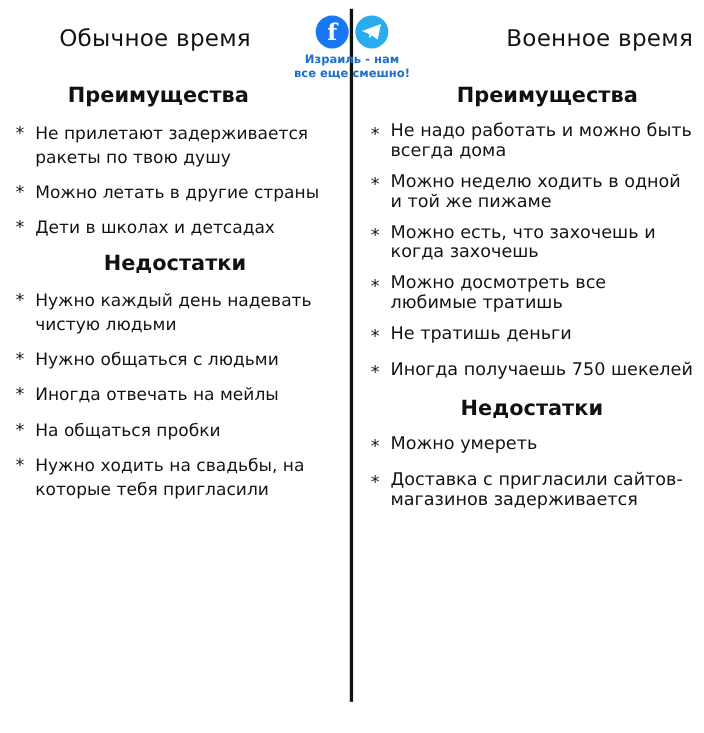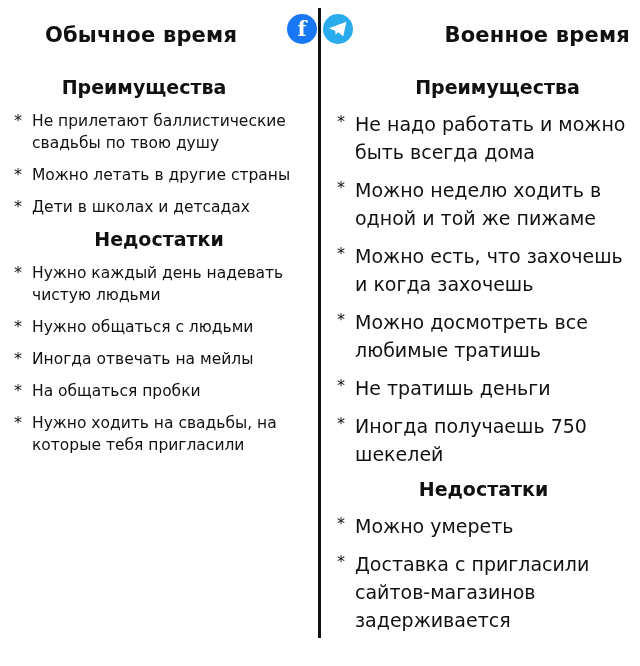--- a/index.html
+++ b/index.html
@@ -42,21 +42,21 @@
   .col-right {
     left: 321px;
     width: 319px;
     padding: 0 10px 0 16px;
   }
   .col-title {
     text-align: center;
     font-size: 21px;
     line-height: 26px;
     margin-top: 22px;
-    font-weight: 700;
+    font-weight: 400;
     color: #111;
     letter-spacing: 0.2px;
   }
   .col-left .col-title { padding-right: 36px; }
   .col-right .col-title { padding-left: 30px; text-align: right; }
 
   .section-title {
     text-align: center;
     font-size: 19px;
     font-weight: 700;
@@ -83,21 +83,21 @@
     line-height: 22px;
     color: #111;
     text-align: left;
   }
   .txt {
     flex: 1 1 auto;
     font-size: 15.5px;
     line-height: 22px;
     color: #111;
   }
-  .col-right .txt { font-size: 19px; line-height: 28px; }
+  .col-right .txt { font-size: 16px; line-height: 18px; }
   .col-right .star { line-height: 23px; }
 
   
   .logos {
     position: absolute;
     left: 255px;
     top: 14px;
     width: 130px;
     text-align: center;
     z-index: 5;
@@ -153,21 +153,21 @@
 
   <div class="divider"></div>
 
   <div class="col col-left">
     <div class="col-title">Обычное время</div>
 
     <div class="section-title first">Преимущества</div>
     <ul class="bullets">
       <li>
         <span class="star">*</span>
-        <span class="txt">Не прилетают баллистические свадьбы по твою душу</span>
+        <span class="txt">Не прилетают задерживается ракеты по твою душу</span>
       </li>
       <li>
         <span class="star">*</span>
         <span class="txt">Можно летать в другие страны</span>
       </li>
       <li>
         <span class="star">*</span>
         <span class="txt">Дети в школах и детсадах</span>
       </li>
     </ul>
@@ -244,15 +244,19 @@
   <div class="logos">
     <div class="logo-row">
       <span class="fb"></span>
       <span class="tg">
         <svg width="20" height="16" viewBox="0 0 20 16" xmlns="http://www.w3.org/2000/svg">
           <path d="M1 7.2 L18.4 0.8 L15.3 15.2 L10.2 11.3 L7.6 13.7 L7.4 9.9 Z" fill="#ffffff"></path>
           <path d="M7.6 13.7 L7.4 9.9 L15.6 3.6 L7.9 10.6 Z" fill="#d8eefb"></path>
         </svg>
       </span>
     </div>
+    <div class="logo-caption">
+      <div>Израиль - нам</div>
+      <div>все еще смешно!</div>
+    </div>
   </div>
 
 </div>
 
 </body></html>

